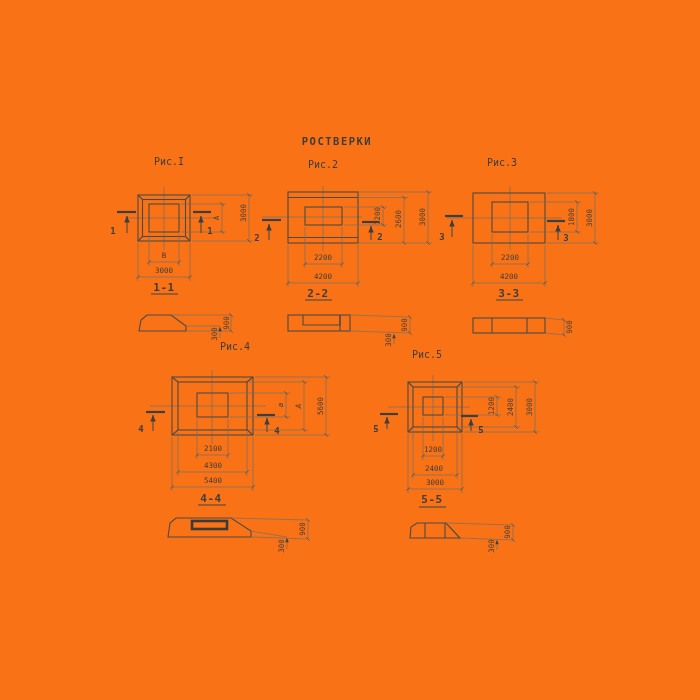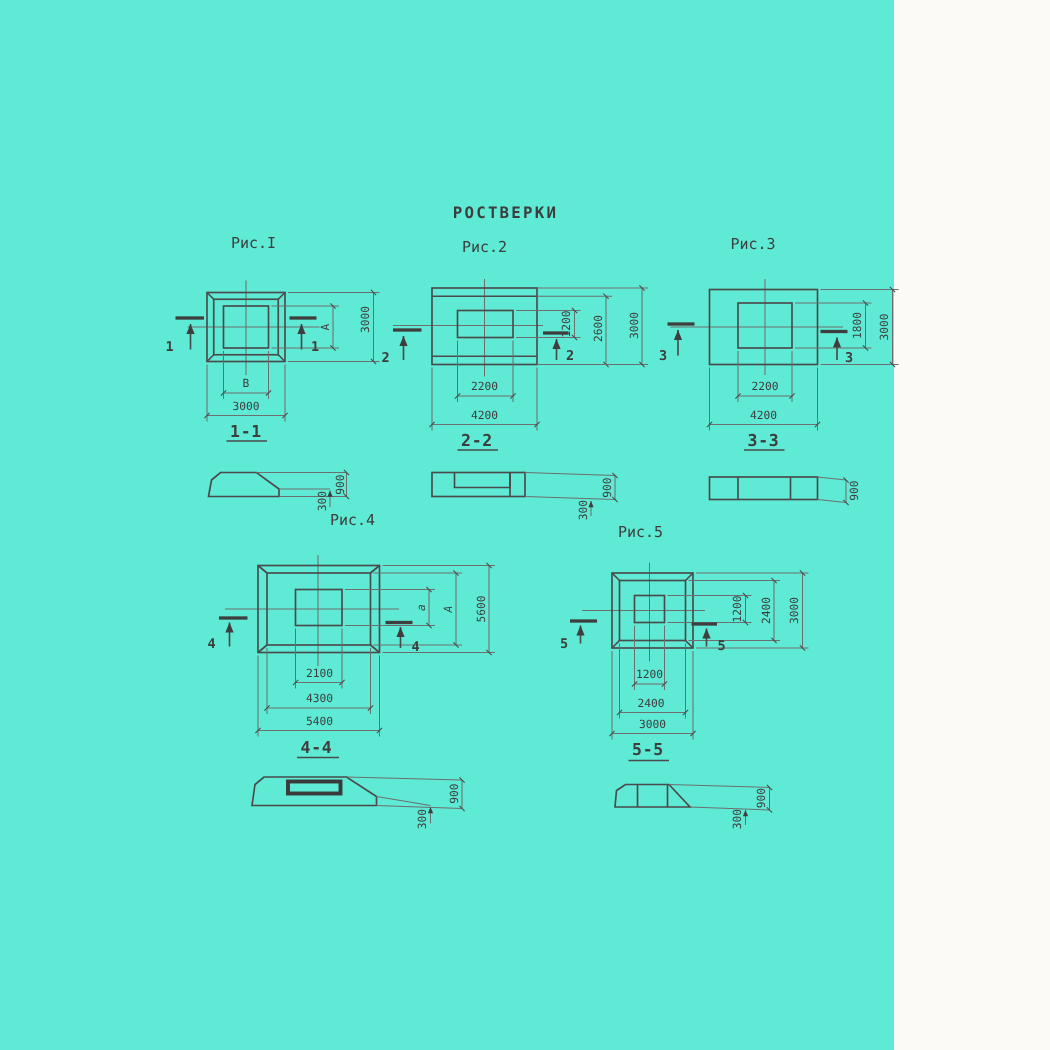--- a/index.html
+++ b/index.html
@@ -2,21 +2,21 @@
 <html><head>
 <meta charset="utf-8">
 <style>
   html,body{margin:0;padding:0;}
   body{
     width:700px;height:700px;
     background:#fbfaf6;
     font-family:"DejaVu Sans Mono","Liberation Mono",monospace;
     overflow:hidden;
   }
-  .sheet{position:relative;width:596px;height:700px;background:#5eead4;}
+  .sheet{position:relative;width:700px;height:700px;background:#f97316;}
   svg{position:absolute;left:0;top:0;}
   svg text{fill:#3d3d3d;font-family:"DejaVu Sans Mono","Liberation Mono",monospace;}
   .t-main{font-size:10.5px;font-weight:bold;letter-spacing:1.5px;}
   .t-fig{font-size:10px;}
   .t-sec{font-size:11px;font-weight:bold;letter-spacing:0.5px;}
   .t-dim{font-size:7.5px;}
   .t-mark{font-size:9px;font-weight:bold;}
   .ln{stroke:#4a4a4a;stroke-width:1.1;fill:none;}
   .thin{stroke:#6e6e6e;stroke-width:0.7;fill:none;}
   .thick{stroke:#3e3e3e;stroke-width:2.2;fill:none;}

